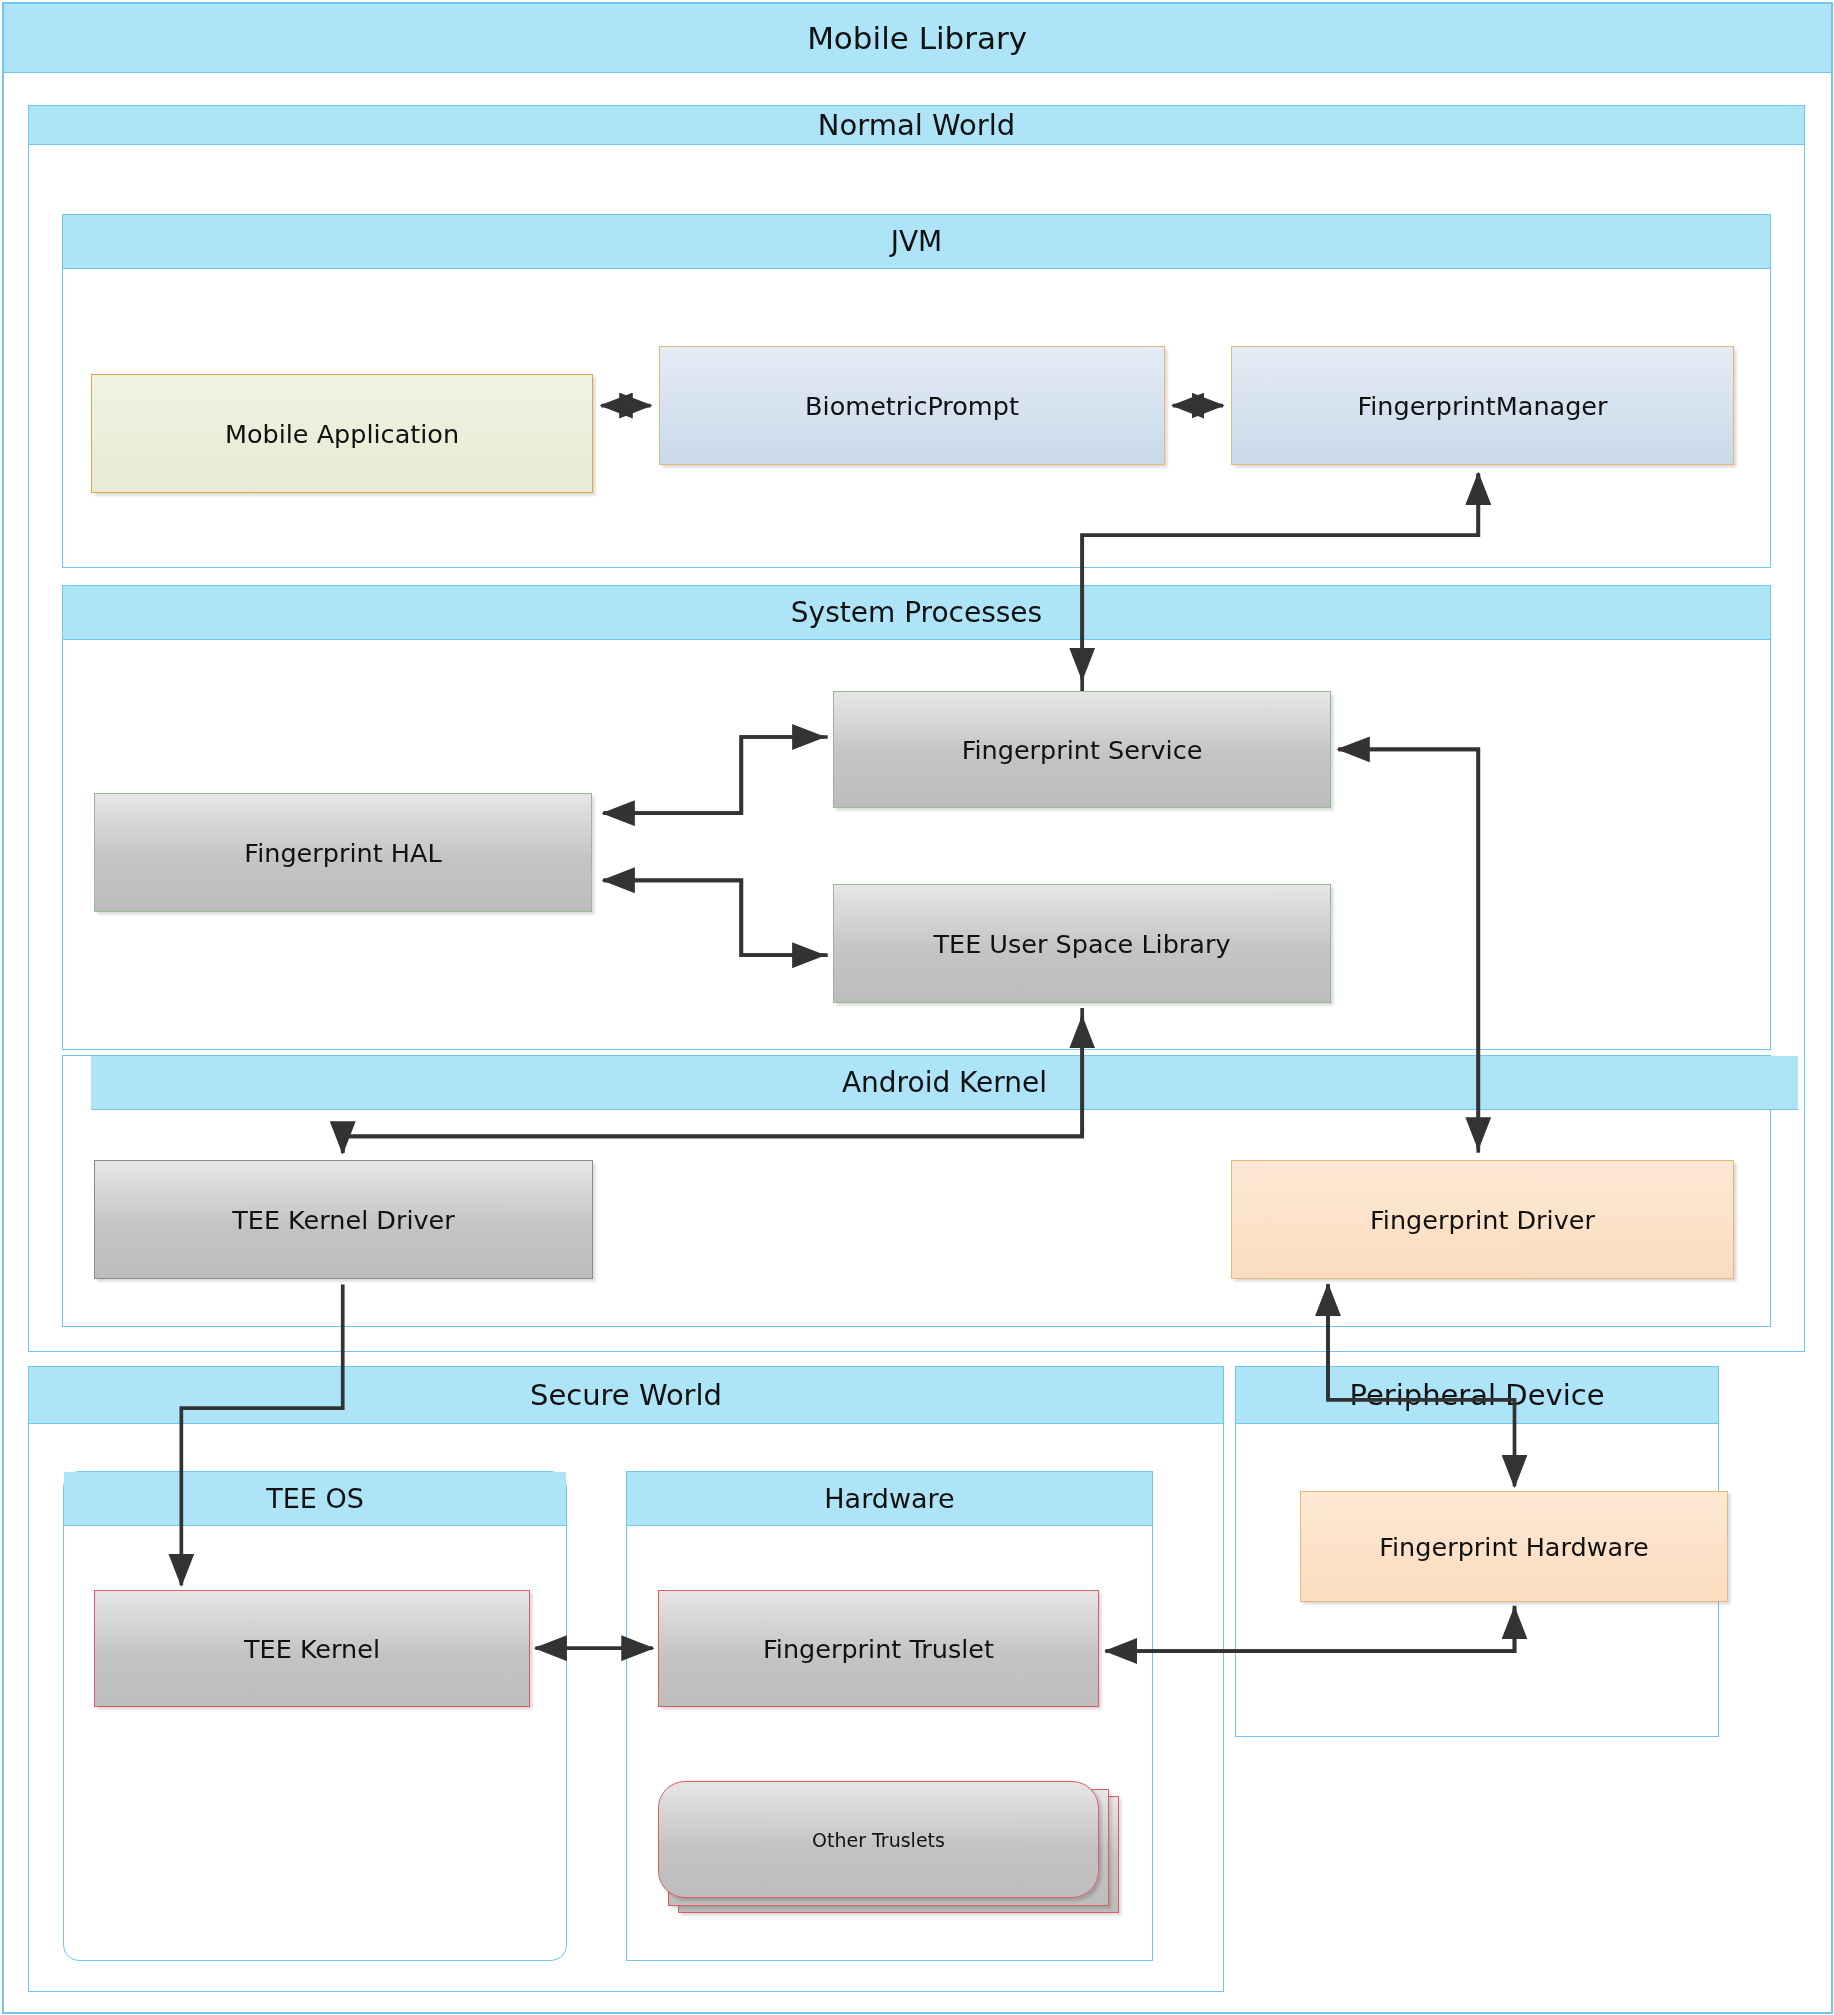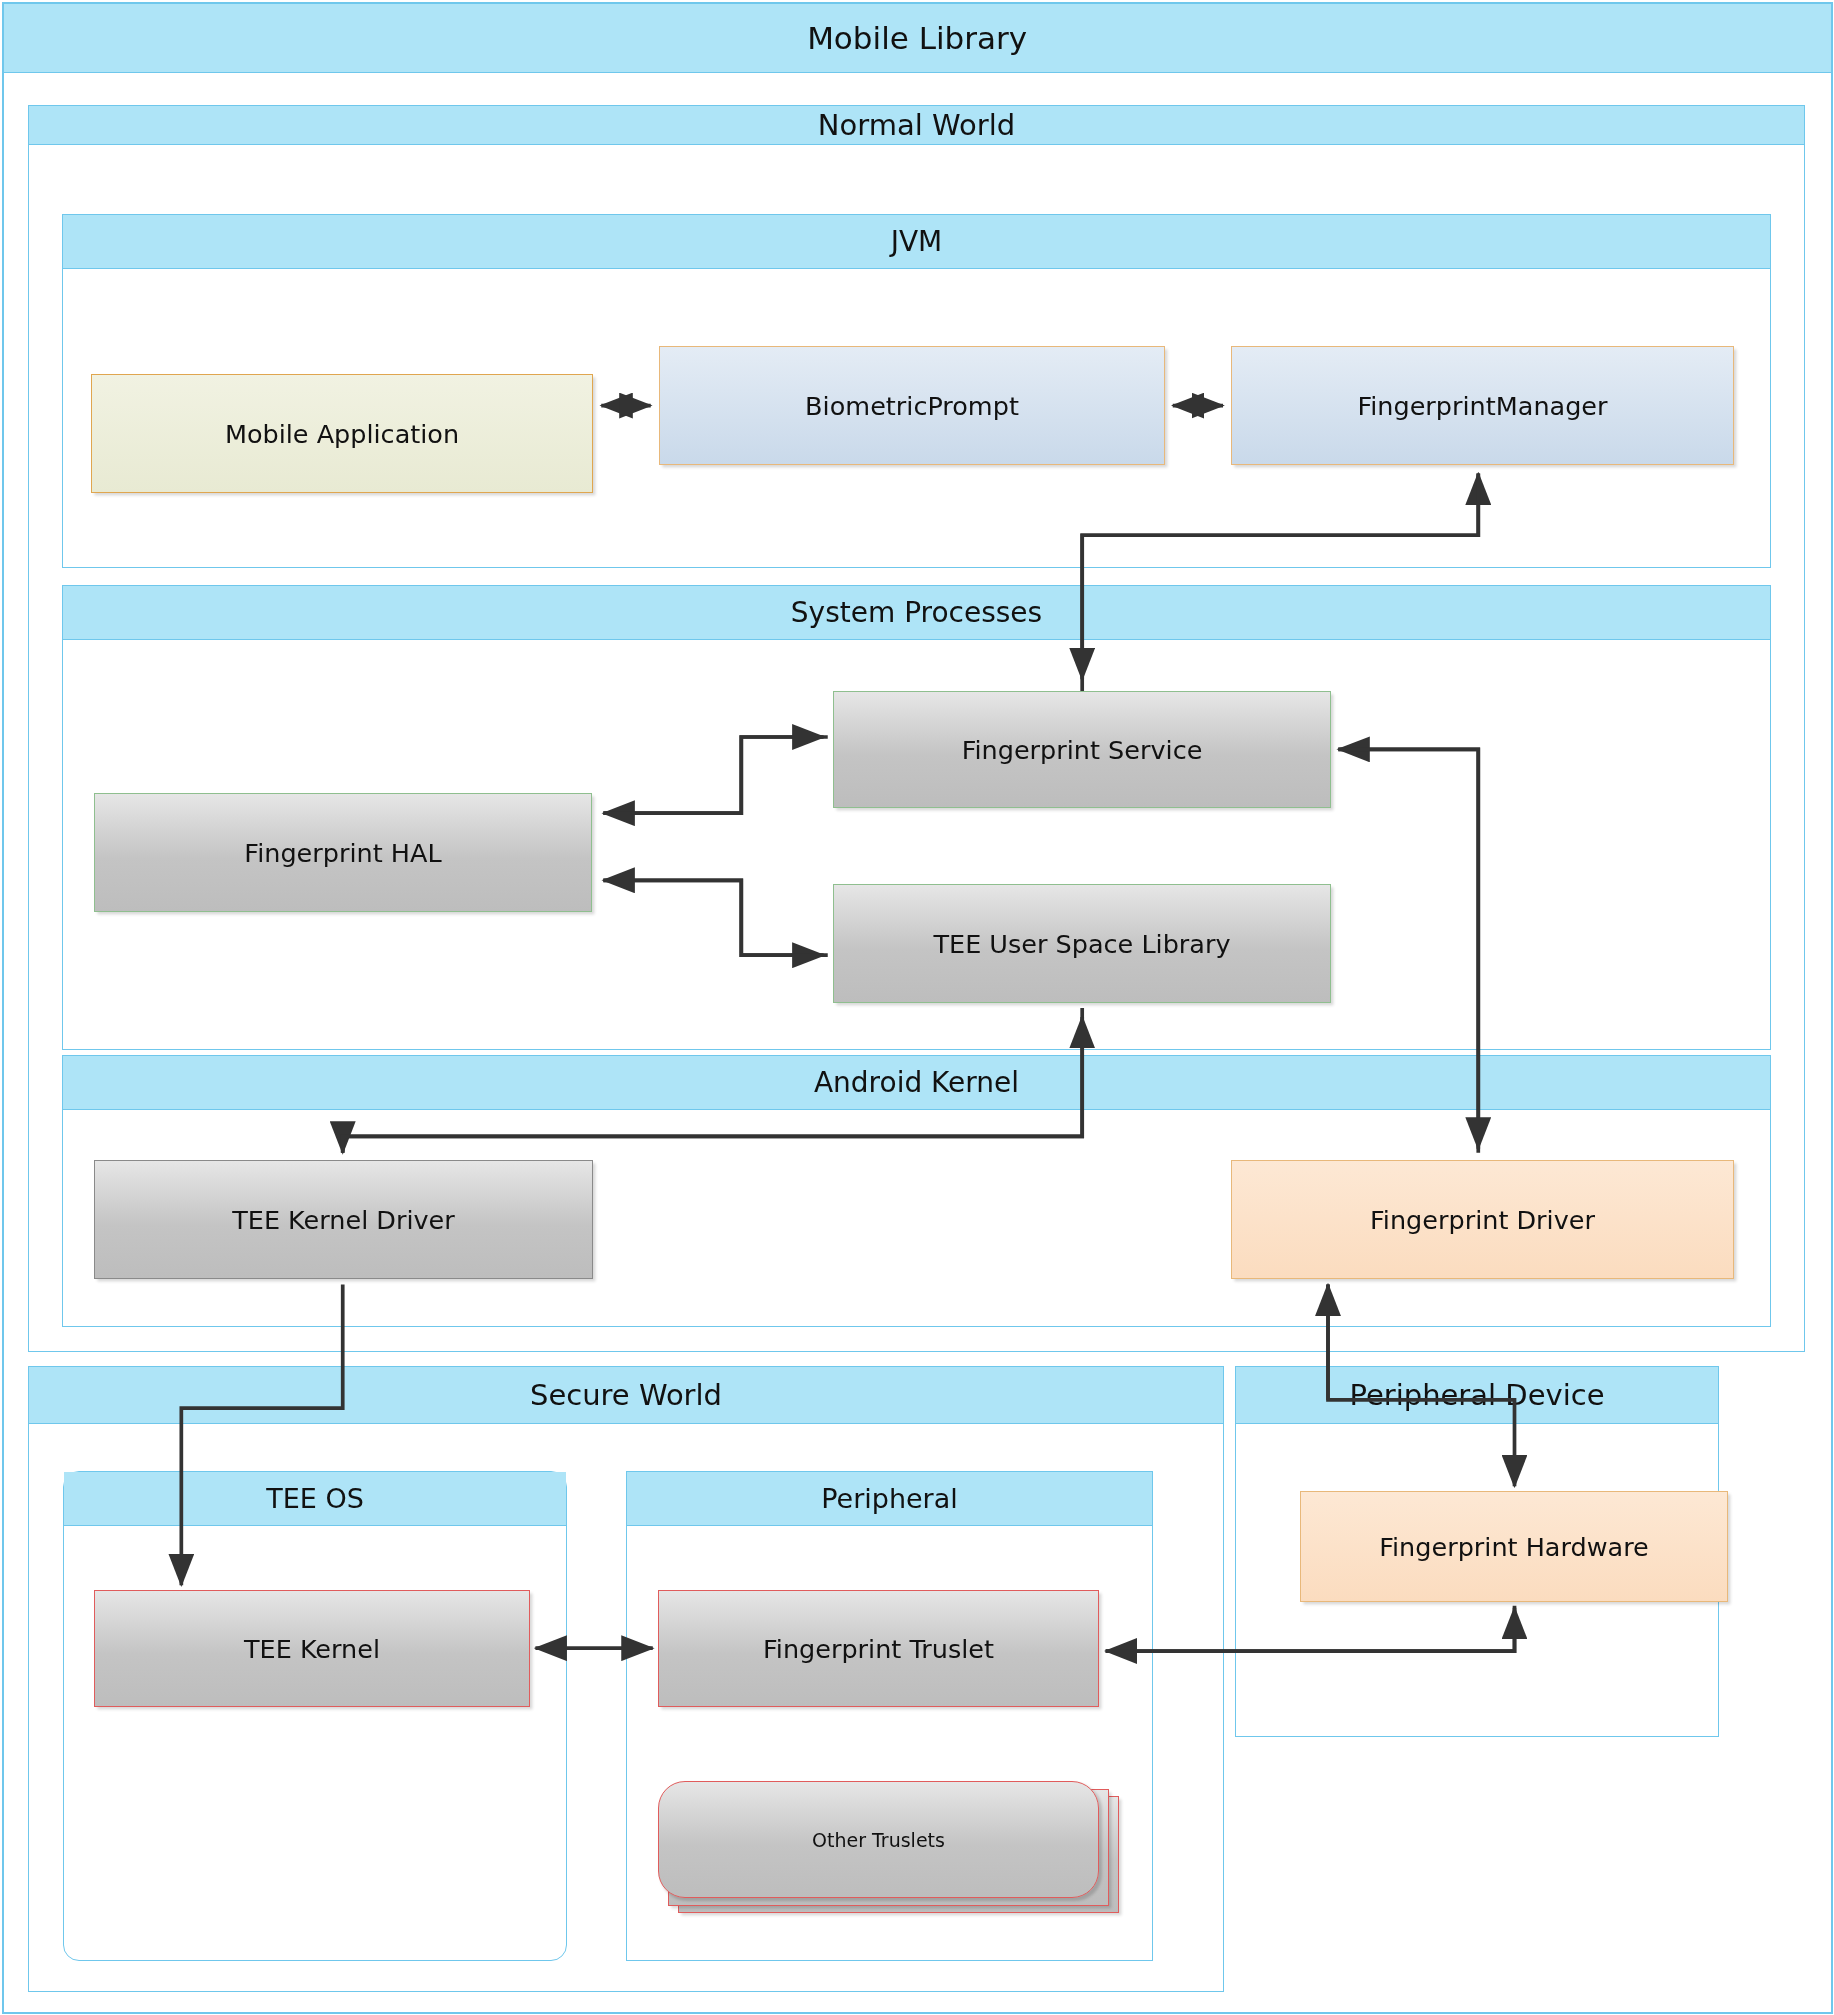--- a/index.html
+++ b/index.html
@@ -119,21 +119,21 @@
 
 <div class="node grey" style="left:833px; top:691px; width:498px; height:117px; font-size:25.5px;">
   <span>Fingerprint Service</span>
 </div>
 
 <div class="node grey" style="left:833px; top:884px; width:498px; height:119px; font-size:25.5px;">
   <span>TEE User Space Library</span>
 </div>
 
 <div class="panel" style="left:62px; top:1055px; width:1709px; height:272px;">
-  <div class="panel-title" style="height:54px; font-size:28px;">Android Kernel</div>
+  <div class="panel-title" style="height:54px; font-size:28px;margin-left:28px;">Android Kernel</div>
 </div>
 
 <div class="node grey-plain" style="left:94px; top:1160px; width:499px; height:119px; font-size:25.5px;">
   <span>TEE Kernel Driver</span>
 </div>
 
 <div class="node peach" style="left:1231px; top:1160px; width:503px; height:119px; font-size:25.5px;">
   <span>Fingerprint Driver</span>
 </div>
 
@@ -143,21 +143,21 @@
 
 <div class="panel" style="left:63px; top:1471px; width:504px; height:490px;border-radius:16px;">
   <div class="panel-title" style="height:54px; font-size:27px;">TEE OS</div>
 </div>
 
 <div class="node grey-red" style="left:94px; top:1590px; width:436px; height:117px; font-size:25.5px;">
   <span>TEE Kernel</span>
 </div>
 
 <div class="panel" style="left:626px; top:1471px; width:527px; height:490px;">
-  <div class="panel-title" style="height:54px; font-size:27px;">Peripheral</div>
+  <div class="panel-title" style="height:54px; font-size:27px;">Hardware</div>
 </div>
 
 <div class="node grey-red" style="left:658px; top:1590px; width:441px; height:117px; font-size:25.5px;">
   <span>Fingerprint Truslet</span>
 </div>
 
 <div class="node grey-red" style="left:678px; top:1796px; width:441px; height:117px; font-size:25.5px;"></div>
 <div class="node grey-red" style="left:668px; top:1789px; width:441px; height:117px; font-size:25.5px;"></div>
 <div class="node grey-red" style="left:658px; top:1781px; width:441px; height:117px; font-size:19px;border-radius:27px;">
   <span>Other Truslets</span>

